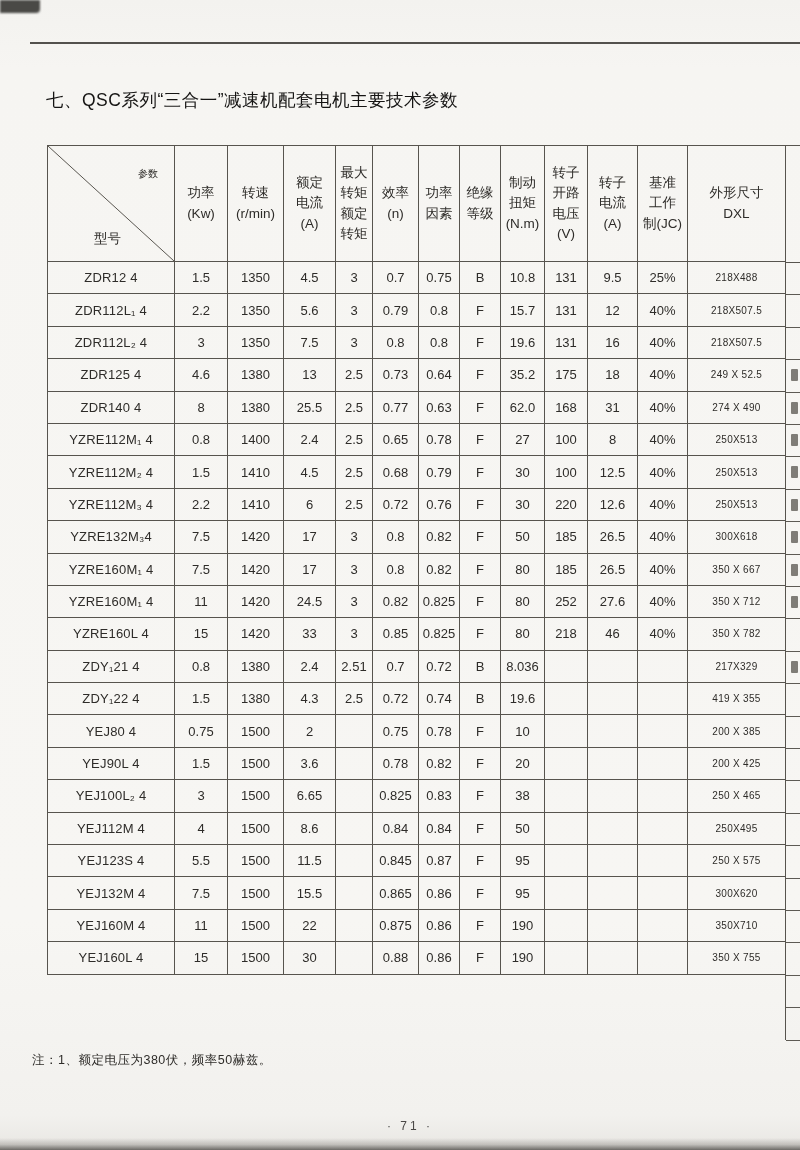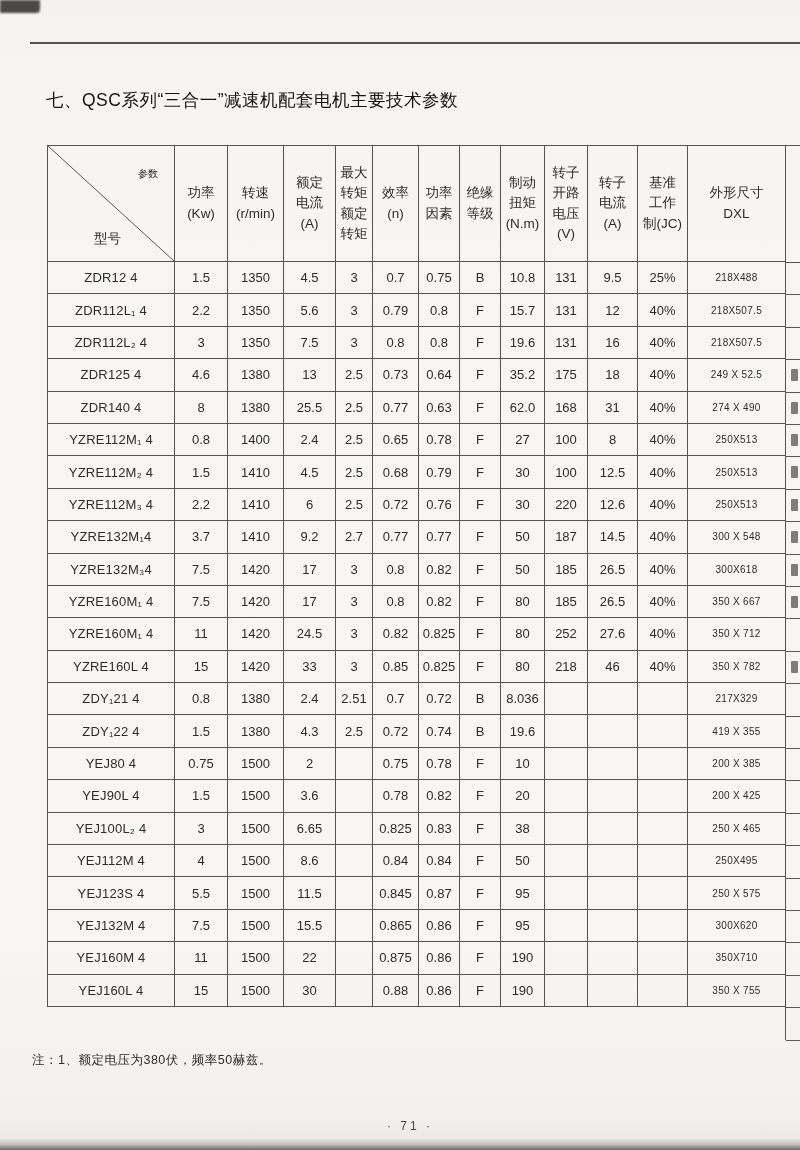--- a/index.html
+++ b/index.html
@@ -271,35 +271,20 @@
           <td>0.72</td>
           <td>0.76</td>
           <td>F</td>
           <td>30</td>
           <td>220</td>
           <td>12.6</td>
           <td>40%</td>
           <td class="dims">250X513</td>
         </tr>
         <tr>
-          <td class="model">YZRE132M₁4</td>
-          <td>3.7</td>
-          <td>1410</td>
-          <td>9.2</td>
-          <td>2.7</td>
-          <td>0.77</td>
-          <td>0.77</td>
-          <td>F</td>
-          <td>50</td>
-          <td>187</td>
-          <td>14.5</td>
-          <td>40%</td>
-          <td class="dims">300 X 548</td>
-        </tr>
-        <tr>
           <td class="model">YZRE132M₃4</td>
           <td>7.5</td>
           <td>1420</td>
           <td>17</td>
           <td>3</td>
           <td>0.8</td>
           <td>0.82</td>
           <td>F</td>
           <td>50</td>
           <td>185</td>

